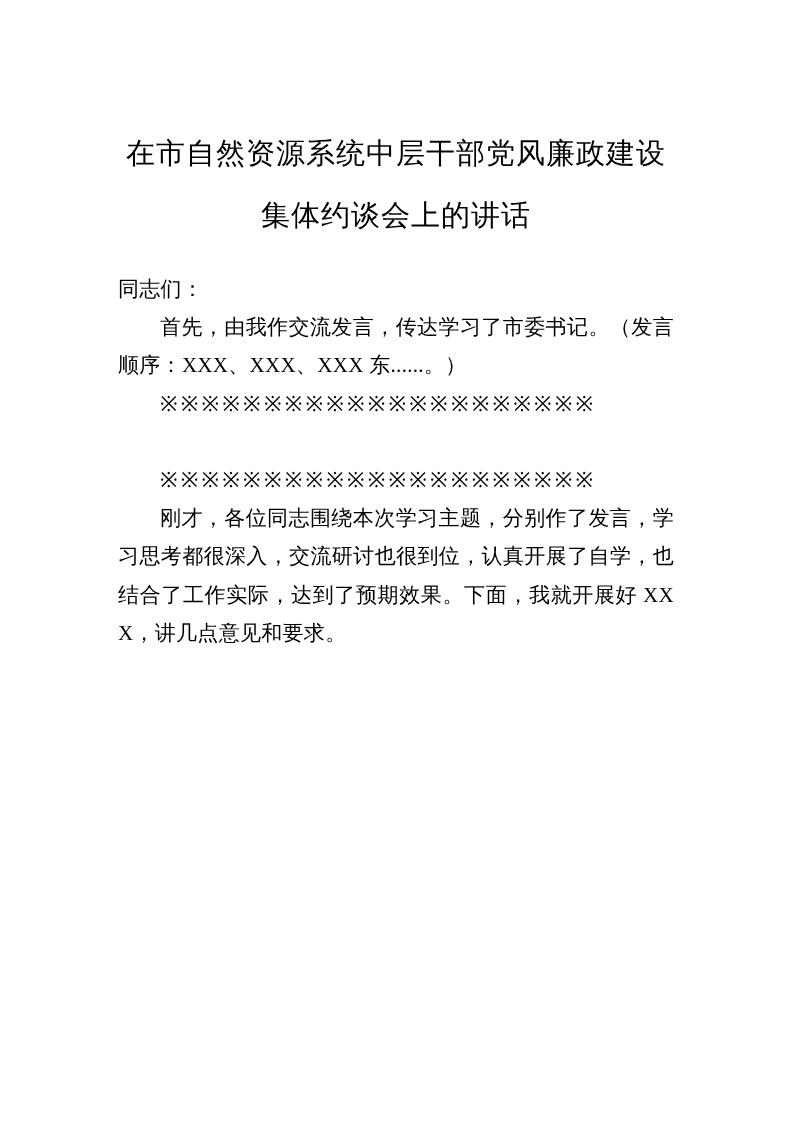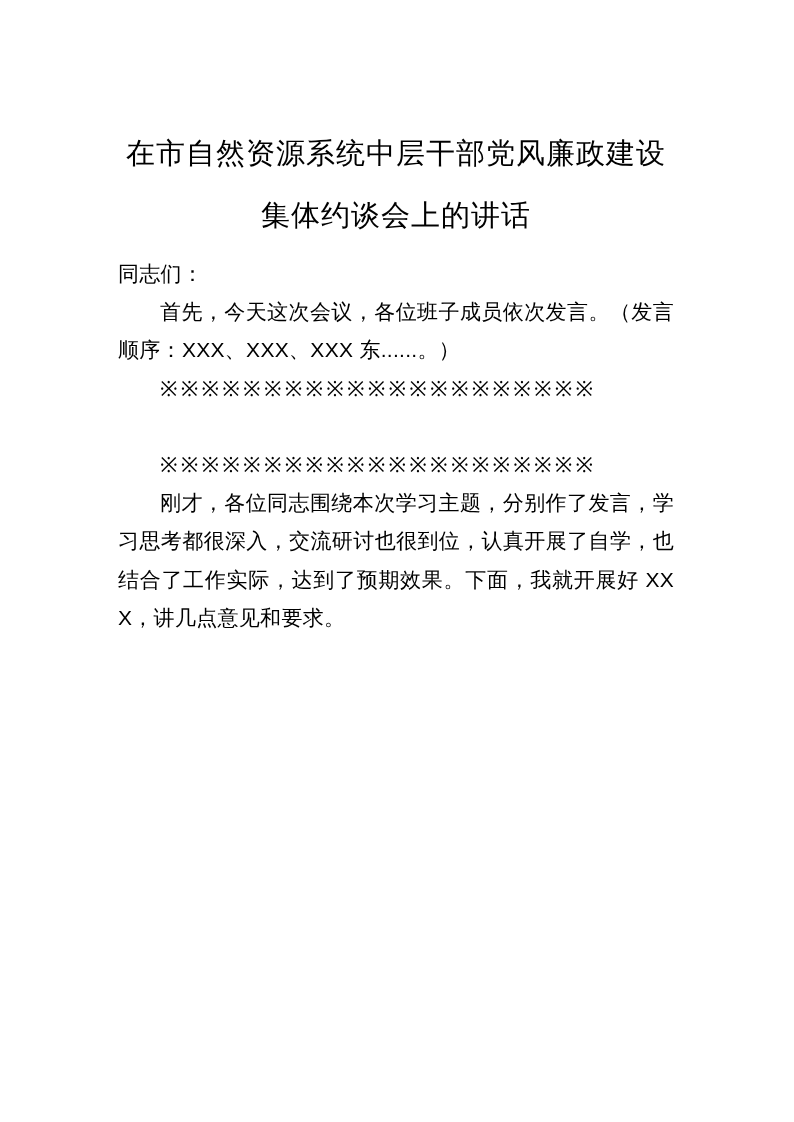--- a/index.html
+++ b/index.html
@@ -7,39 +7,39 @@
     padding: 0;
     background: #ffffff;
   }
   .page {
     position: relative;
     width: 794px;
     height: 898px;
     background: #ffffff;
     overflow: hidden;
     color: #000000;
-    font-family: Liberation Sans, sans-serif;
+    font-family: Liberation Serif, serif;
   }
   .content {
     position: absolute;
     left: 118px;
     top: 0;
     width: 556px;
   }
   .doc-title {
     margin: 122px 0 0 0;
     font-size: 29px;
     line-height: 62px;
     font-weight: normal;
     text-align: center;
     letter-spacing: 1px;
     color: #000000;
   }
   .doc-body {
-    margin-top: 9px;
+    margin-top: 24px;
     font-size: 21px;
     line-height: 38.2px;
     letter-spacing: 0.3px;
   }
   .para {
     margin: 0;
     padding: 0;
     text-align: justify;
     text-indent: 2em;
     word-break: break-all;
@@ -56,20 +56,20 @@
   }
 </style>
 </head>
 <body>
 
 <div class="page">
   <div class="content">
     <h1 class="doc-title">在市自然资源系统中层干部党风廉政建设集体约谈会上的讲话</h1>
     <div class="doc-body">
         <p class="para salutation">同志们：</p>
-        <p class="para body">首先，今天这次会议，各位班子成员依次发言。（发言顺序：XXX、XXX、XXX 东......。）</p>
+        <p class="para body">首先，由我作交流发言，传达学习了市委书记。（发言顺序：XXX、XXX、XXX 东......。）</p>
         <p class="para separator">※※※※※※※※※※※※※※※※※※※※※</p>
         <p class="para blank">&nbsp;</p>
         <p class="para separator">※※※※※※※※※※※※※※※※※※※※※</p>
         <p class="para body">刚才，各位同志围绕本次学习主题，分别作了发言，学习思考都很深入，交流研讨也很到位，认真开展了自学，也结合了工作实际，达到了预期效果。下面，我就开展好 XXX，讲几点意见和要求。</p>
       </div>
   </div>
 </div>
 
 </body></html>

